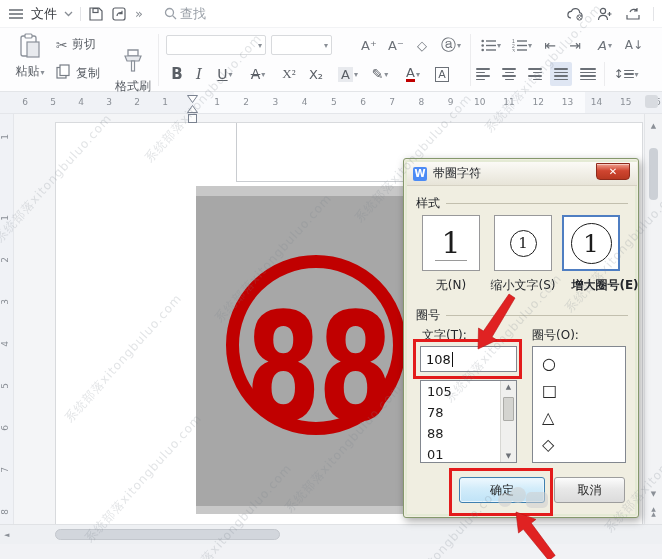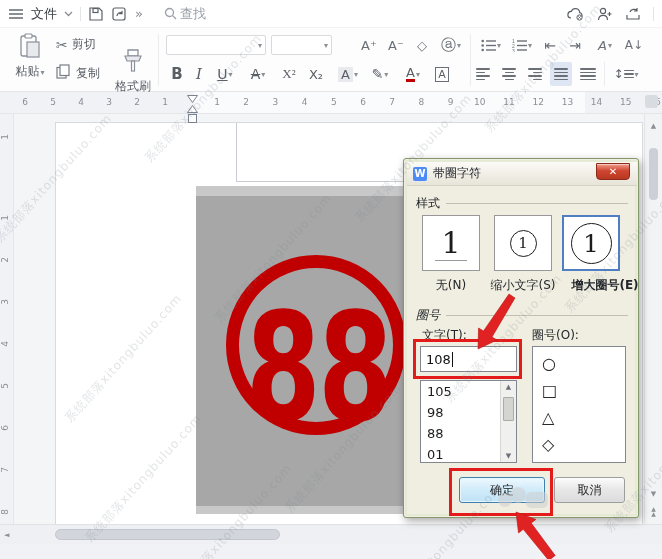--- a/index.html
+++ b/index.html
@@ -423,35 +423,35 @@
   <div class="style-box" style="left:90px;">
     <span class="prev-circle-s">1</span>
   </div>
   <div class="style-box selected" style="left:158px;">
     <span class="prev-circle-l">1</span>
   </div>
   <div class="style-label" style="left:18px;width:58px;">无(N)</div>
   <div class="style-label" style="left:82px;width:74px;">缩小文字(S)</div>
   <div class="style-label" style="left:164px;width:74px;font-weight:bold;">增大圈号(E)</div>
 
-  <div class="sect-row" style="top:148px;font-style:italic;">
+  <div class="sect-row" style="top:148px;">
     <span class="sect-label">圈号</span>
     <span class="sect-line"></span>
   </div>
 
   <div class="fld-label" style="left:18px;top:168px;">文字(T):</div>
   <div id="dlg-input">
     <span>108</span>
       <span class="caret"></span>
   </div>
 
   <div id="text-list">
     <div id="text-list-items">
         <div class="tl-item">105</div>
-        <div class="tl-item">98</div>
+        <div class="tl-item">78</div>
         <div class="tl-item">88</div>
         <div class="tl-item">01</div>
       </div>
     <div id="tl-scroll">
       <span class="arr" style="top:2px;">▲</span>
       <div id="tl-thumb"></div>
       <span class="arr" style="bottom:2px;">▼</span>
     </div>
   </div>
 

